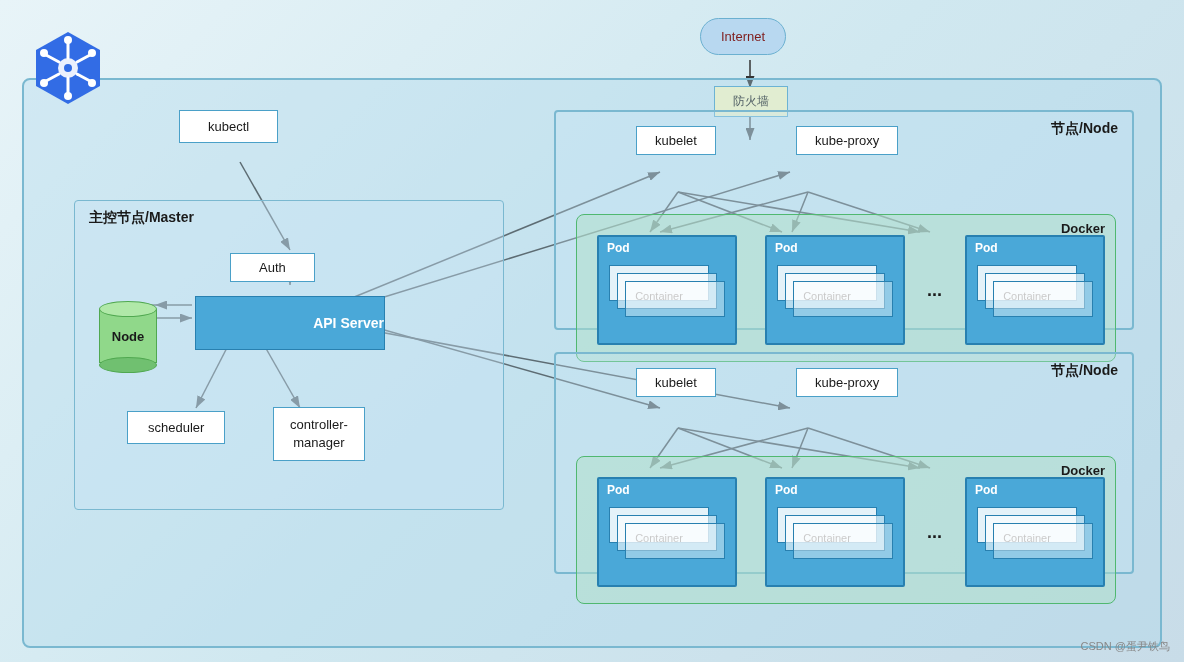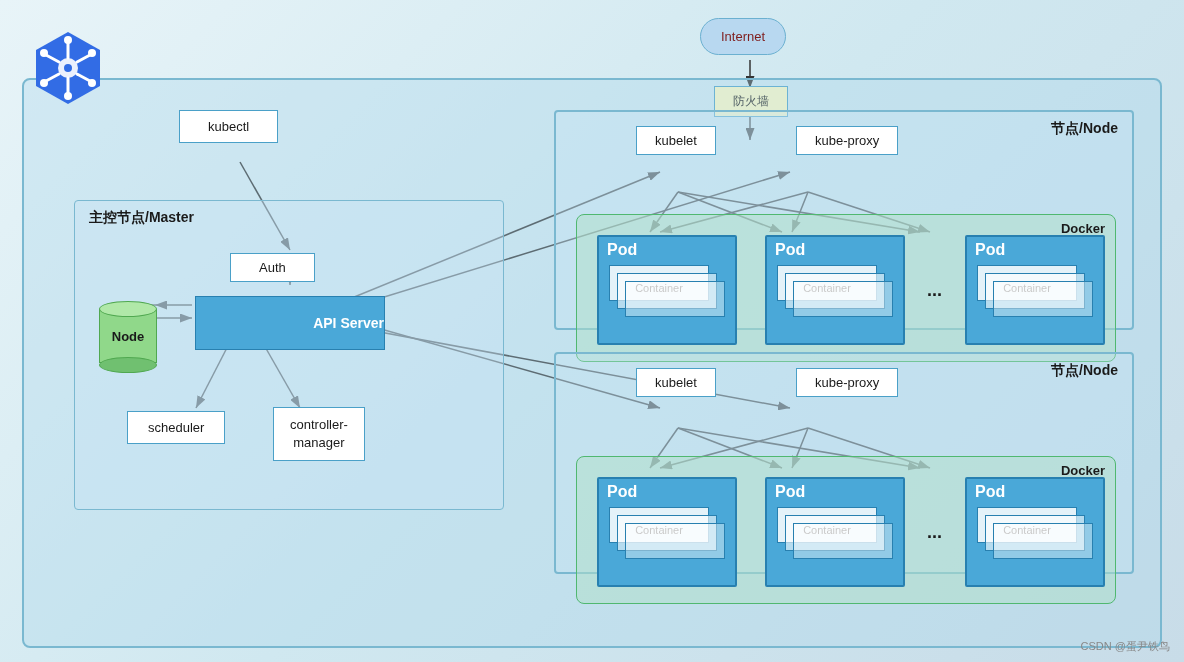--- a/index.html
+++ b/index.html
@@ -226,33 +226,33 @@
     .pod-box {
       position: absolute;
       background: #4aa8d8;
       border: 2px solid #2880b0;
       border-radius: 2px;
     }
     .pod-label {
       position: absolute;
       top: 4px;
       left: 8px;
-      font-size: 16px;
+      font-size: 12px;
       font-weight: bold;
       color: white;
     }
 
     
     .container-box {
       background: rgba(255,255,255,0.85);
       border: 1.5px solid #2880b0;
       font-size: 11px;
       color: #1a1a1a;
       text-align: center;
-      padding: 4px 0;
+      padding: 12px 0;
       position: absolute;
     }
 
     
     .ellipsis {
       position: absolute;
       font-size: 18px;
       font-weight: bold;
       color: #1a1a1a;
     }

